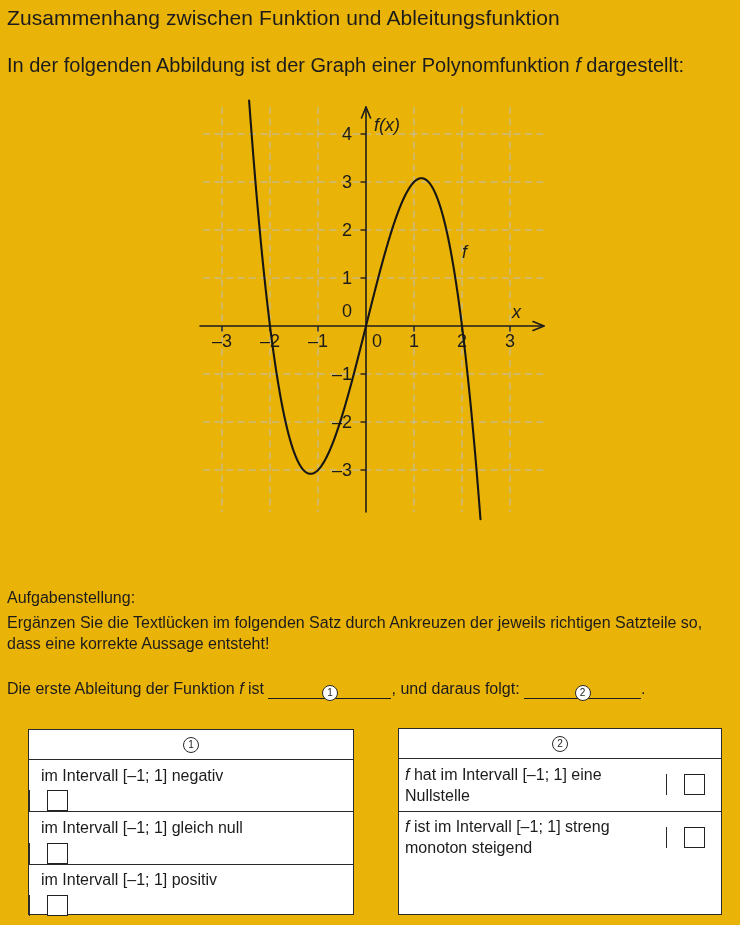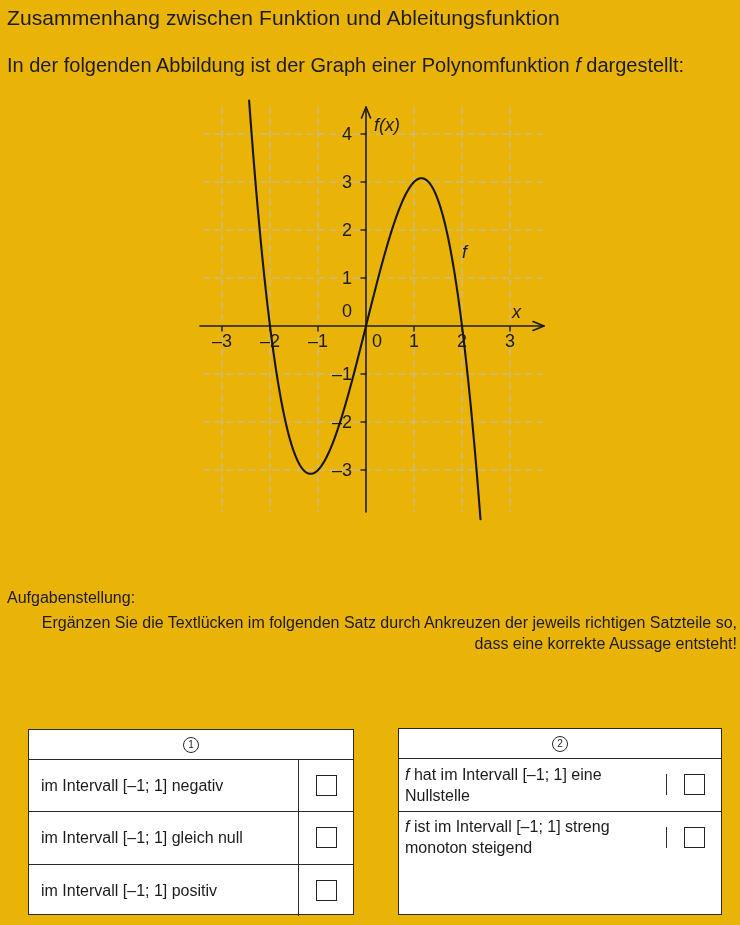--- a/index.html
+++ b/index.html
@@ -5,21 +5,21 @@
   html,body{margin:0;padding:0;background:#fff;}
   .page{
     position:relative; width:740px; height:925px; background:#eab308;
     font-family:"Liberation Sans","DejaVu Sans",sans-serif;
     color:#1c1c1c; overflow:hidden;
   }
   .abs{position:absolute;}
   .title{left:7px; top:6px; font-size:21px; font-weight:400; letter-spacing:0.1px; white-space:nowrap;}
   .intro{left:7px; top:55px; font-size:20px; line-height:21px; white-space:nowrap;}
   .task-heading{left:7px; top:587px; font-size:16px; line-height:21px;}
-  .instruction{left:7px; top:612px; width:730px; font-size:16px; line-height:21px; white-space:pre-line;text-align:right;}
+  .instruction{left:7px; top:612px; width:730px; font-size:16px; line-height:21px; white-space:pre-line;}
   .sentence{left:7px; top:678px; font-size:16px; line-height:21px; white-space:nowrap;}
   .gap{
     display:inline-block; height:17px; border-bottom:1.4px solid #1c1c1c;
     text-align:center; vertical-align:-3px;
   }
   .gap1{width:123px;} .gap2{width:117px;}
   .circled{
     display:inline-block; width:14px; height:14px; line-height:13px;
     border:1px solid #2a2a2a; border-radius:50%;
     font-size:10px; text-align:center; vertical-align:1px; background:#fff;
@@ -27,21 +27,21 @@
   
   .answer-table{border:1px solid #2b2b2b; background:#fff;}
   .t1{left:28px; top:729px; width:324px; height:184px;}
   .t2{left:398px; top:728px; width:322px; height:185px;}
   .thead{
     height:29px; border-bottom:1px solid #2b2b2b;
     display:flex; align-items:center; justify-content:center;
   }
   .trow{display:flex; border-bottom:1px solid #2b2b2b;}
   .trow:last-child{border-bottom:none;}
-  .t1 .trow{height:51.3px;} .t2 .trow{height:51.6px;align-items:center;}
+  .t1 .trow{height:51.3px;flex-direction:column;} .t2 .trow{height:51.6px;align-items:center;}
   .tcell-text{
     flex:1; display:flex; align-items:center;
     font-size:16px; line-height:21px; padding-right:4px;
   }
   .t1 .tcell-text{padding-left:12px;}
   .t2 .tcell-text{padding-left:6px;}
   .tcell-box{
     width:54px; border-left:1px solid #2b2b2b;
     display:flex; align-items:center; justify-content:center; flex:none;
   }
@@ -112,20 +112,21 @@
       <text x="322" y="233" fill="#1c1c1c" font-size="18px" font-style="italic">x</text>
       <text x="272" y="173" fill="#1c1c1c" font-size="18px" font-style="italic">f</text>
       <polyline points="59.12,15.51 59.60,22.10 60.08,28.61 60.56,35.05 61.04,41.43 61.52,47.73 62.00,53.97 62.48,60.14 62.96,66.24 63.44,72.27 63.92,78.23 64.40,84.13 64.88,89.96 65.36,95.73 65.84,101.42 66.32,107.06 66.80,112.62 67.28,118.12 67.76,123.56 68.24,128.93 68.72,134.23 69.20,139.47 69.68,144.65 70.16,149.76 70.64,154.81 71.12,159.80 71.60,164.72 72.08,169.58 72.56,174.38 73.04,179.12 73.52,183.79 74.00,188.41 74.48,192.96 74.96,197.45 75.44,201.88 75.92,206.25 76.40,210.56 76.88,214.81 77.36,219.00 77.84,223.13 78.32,227.21 78.80,231.22 79.28,235.18 79.76,239.07 80.24,242.91 80.72,246.70 81.20,250.42 81.68,254.09 82.16,257.70 82.64,261.26 83.12,264.76 83.60,268.20 84.08,271.59 84.56,274.92 85.04,278.20 85.52,281.42 86.00,284.59 86.48,287.71 86.96,290.77 87.44,293.78 87.92,296.73 88.40,299.64 88.88,302.49 89.36,305.28 89.84,308.03 90.32,310.72 90.80,313.37 91.28,315.96 91.76,318.50 92.24,320.99 92.72,323.43 93.20,325.82 93.68,328.16 94.16,330.45 94.64,332.69 95.12,334.88 95.60,337.03 96.08,339.12 96.56,341.17 97.04,343.17 97.52,345.13 98.00,347.03 98.48,348.89 98.96,350.70 99.44,352.47 99.92,354.19 100.40,355.86 100.88,357.49 101.36,359.08 101.84,360.62 102.32,362.11 102.80,363.56 103.28,364.97 103.76,366.33 104.24,367.65 104.72,368.93 105.20,370.17 105.68,371.36 106.16,372.51 106.64,373.61 107.12,374.68 107.60,375.71 108.08,376.69 108.56,377.63 109.04,378.53 109.52,379.40 110.00,380.22 110.48,381.00 110.96,381.74 111.44,382.45 111.92,383.12 112.40,383.74 112.88,384.33 113.36,384.88 113.84,385.40 114.32,385.87 114.80,386.31 115.28,386.71 115.76,387.08 116.24,387.41 116.72,387.70 117.20,387.96 117.68,388.19 118.16,388.37 118.64,388.53 119.12,388.65 119.60,388.73 120.08,388.78 120.56,388.80 121.04,388.79 121.52,388.74 122.00,388.66 122.48,388.54 122.96,388.40 123.44,388.22 123.92,388.01 124.40,387.77 124.88,387.50 125.36,387.20 125.84,386.86 126.32,386.50 126.80,386.11 127.28,385.69 127.76,385.24 128.24,384.76 128.72,384.25 129.20,383.71 129.68,383.15 130.16,382.55 130.64,381.93 131.12,381.28 131.60,380.61 132.08,379.91 132.56,379.18 133.04,378.43 133.52,377.65 134.00,376.84 134.48,376.01 134.96,375.16 135.44,374.28 135.92,373.38 136.40,372.45 136.88,371.50 137.36,370.52 137.84,369.52 138.32,368.50 138.80,367.46 139.28,366.39 139.76,365.30 140.24,364.19 140.72,363.06 141.20,361.91 141.68,360.73 142.16,359.54 142.64,358.33 143.12,357.09 143.60,355.84 144.08,354.56 144.56,353.27 145.04,351.96 145.52,350.63 146.00,349.28 146.48,347.91 146.96,346.53 147.44,345.13 147.92,343.71 148.40,342.27 148.88,340.82 149.36,339.35 149.84,337.87 150.32,336.37 150.80,334.85 151.28,333.32 151.76,331.78 152.24,330.22 152.72,328.64 153.20,327.06 153.68,325.45 154.16,323.84 154.64,322.21 155.12,320.57 155.60,318.92 156.08,317.25 156.56,315.57 157.04,313.88 157.52,312.18 158.00,310.47 158.48,308.75 158.96,307.01 159.44,305.27 159.92,303.52 160.40,301.75 160.88,299.98 161.36,298.20 161.84,296.41 162.32,294.61 162.80,292.80 163.28,290.99 163.76,289.16 164.24,287.33 164.72,285.50 165.20,283.65 165.68,281.80 166.16,279.95 166.64,278.08 167.12,276.22 167.60,274.34 168.08,272.46 168.56,270.58 169.04,268.69 169.52,266.80 170.00,264.91 170.48,263.01 170.96,261.10 171.44,259.20 171.92,257.29 172.40,255.38 172.88,253.47 173.36,251.55 173.84,249.64 174.32,247.72 174.80,245.80 175.28,243.88 175.76,241.96 176.24,240.04 176.72,238.12 177.20,236.20 177.68,234.28 178.16,232.36 178.64,230.45 179.12,228.53 179.60,226.62 180.08,224.71 180.56,222.80 181.04,220.90 181.52,218.99 182.00,217.09 182.48,215.20 182.96,213.31 183.44,211.42 183.92,209.54 184.40,207.66 184.88,205.78 185.36,203.92 185.84,202.05 186.32,200.20 186.80,198.35 187.28,196.50 187.76,194.67 188.24,192.84 188.72,191.01 189.20,189.20 189.68,187.39 190.16,185.59 190.64,183.80 191.12,182.02 191.60,180.25 192.08,178.48 192.56,176.73 193.04,174.99 193.52,173.25 194.00,171.53 194.48,169.82 194.96,168.12 195.44,166.43 195.92,164.75 196.40,163.08 196.88,161.43 197.36,159.79 197.84,158.16 198.32,156.55 198.80,154.94 199.28,153.36 199.76,151.78 200.24,150.22 200.72,148.68 201.20,147.15 201.68,145.63 202.16,144.13 202.64,142.65 203.12,141.18 203.60,139.73 204.08,138.29 204.56,136.87 205.04,135.47 205.52,134.09 206.00,132.72 206.48,131.37 206.96,130.04 207.44,128.73 207.92,127.44 208.40,126.16 208.88,124.91 209.36,123.67 209.84,122.46 210.32,121.27 210.80,120.09 211.28,118.94 211.76,117.81 212.24,116.70 212.72,115.61 213.20,114.54 213.68,113.50 214.16,112.48 214.64,111.48 215.12,110.50 215.60,109.55 216.08,108.62 216.56,107.72 217.04,106.84 217.52,105.99 218.00,105.16 218.48,104.35 218.96,103.57 219.44,102.82 219.92,102.09 220.40,101.39 220.88,100.72 221.36,100.07 221.84,99.45 222.32,98.85 222.80,98.29 223.28,97.75 223.76,97.24 224.24,96.76 224.72,96.31 225.20,95.89 225.68,95.50 226.16,95.14 226.64,94.80 227.12,94.50 227.60,94.23 228.08,93.99 228.56,93.78 229.04,93.60 229.52,93.46 230.00,93.34 230.48,93.26 230.96,93.21 231.44,93.20 231.92,93.22 232.40,93.27 232.88,93.35 233.36,93.47 233.84,93.63 234.32,93.81 234.80,94.04 235.28,94.30 235.76,94.59 236.24,94.92 236.72,95.29 237.20,95.69 237.68,96.13 238.16,96.60 238.64,97.12 239.12,97.67 239.60,98.26 240.08,98.88 240.56,99.55 241.04,100.26 241.52,101.00 242.00,101.78 242.48,102.60 242.96,103.47 243.44,104.37 243.92,105.31 244.40,106.29 244.88,107.32 245.36,108.39 245.84,109.49 246.32,110.64 246.80,111.83 247.28,113.07 247.76,114.35 248.24,115.67 248.72,117.03 249.20,118.44 249.68,119.89 250.16,121.38 250.64,122.92 251.12,124.51 251.60,126.14 252.08,127.81 252.56,129.53 253.04,131.30 253.52,133.11 254.00,134.97 254.48,136.87 254.96,138.83 255.44,140.83 255.92,142.88 256.40,144.97 256.88,147.12 257.36,149.31 257.84,151.55 258.32,153.84 258.80,156.18 259.28,158.57 259.76,161.01 260.24,163.50 260.72,166.04 261.20,168.63 261.68,171.28 262.16,173.97 262.64,176.72 263.12,179.51 263.60,182.36 264.08,185.27 264.56,188.22 265.04,191.23 265.52,194.29 266.00,197.41 266.48,200.58 266.96,203.80 267.44,207.08 267.92,210.41 268.40,213.80 268.88,217.24 269.36,220.74 269.84,224.30 270.32,227.91 270.80,231.58 271.28,235.30 271.76,239.09 272.24,242.93 272.72,246.82 273.20,250.78 273.68,254.79 274.16,258.87 274.64,263.00 275.12,267.19 275.60,271.44 276.08,275.75 276.56,280.12 277.04,284.55 277.52,289.04 278.00,293.59 278.48,298.21 278.96,302.88 279.44,307.62 279.92,312.42 280.40,317.28 280.88,322.20 281.36,327.19 281.84,332.24 282.32,337.35 282.80,342.53 283.28,347.77 283.76,353.07 284.24,358.44 284.72,363.88 285.20,369.38 285.68,374.94 286.16,380.58 286.64,386.27 287.12,392.04 287.60,397.87 288.08,403.77 288.56,409.73 289.04,415.76 289.52,421.86 290.00,428.03 290.48,434.27" fill="none" stroke="#161616" stroke-width="2.1" stroke-linecap="round" stroke-linejoin="round"></polyline>
     </svg>
 
   <div class="abs task-heading">Aufgabenstellung:</div>
 
   <div class="abs instruction">Ergänzen Sie die Textlücken im folgenden Satz durch Ankreuzen der jeweils richtigen Satzteile so,
 dass eine korrekte Aussage entsteht!</div>
 
+  <div class="abs sentence"><span>Die erste Ableitung der Funktion </span><i>f</i><span> ist </span><span class="gap gap1"><span class="circled">1</span></span><span>, und daraus folgt: </span><span class="gap gap2"><span class="circled">2</span></span><span>.</span></div>
 
   <div class="abs answer-table t1">
     <div class="thead">
       <span class="circled">1</span>
     </div>
     <div class="trow">
       <div class="tcell-text">
           <span>im Intervall [–1; 1] negativ</span>
         </div>
       <div class="tcell-box">

